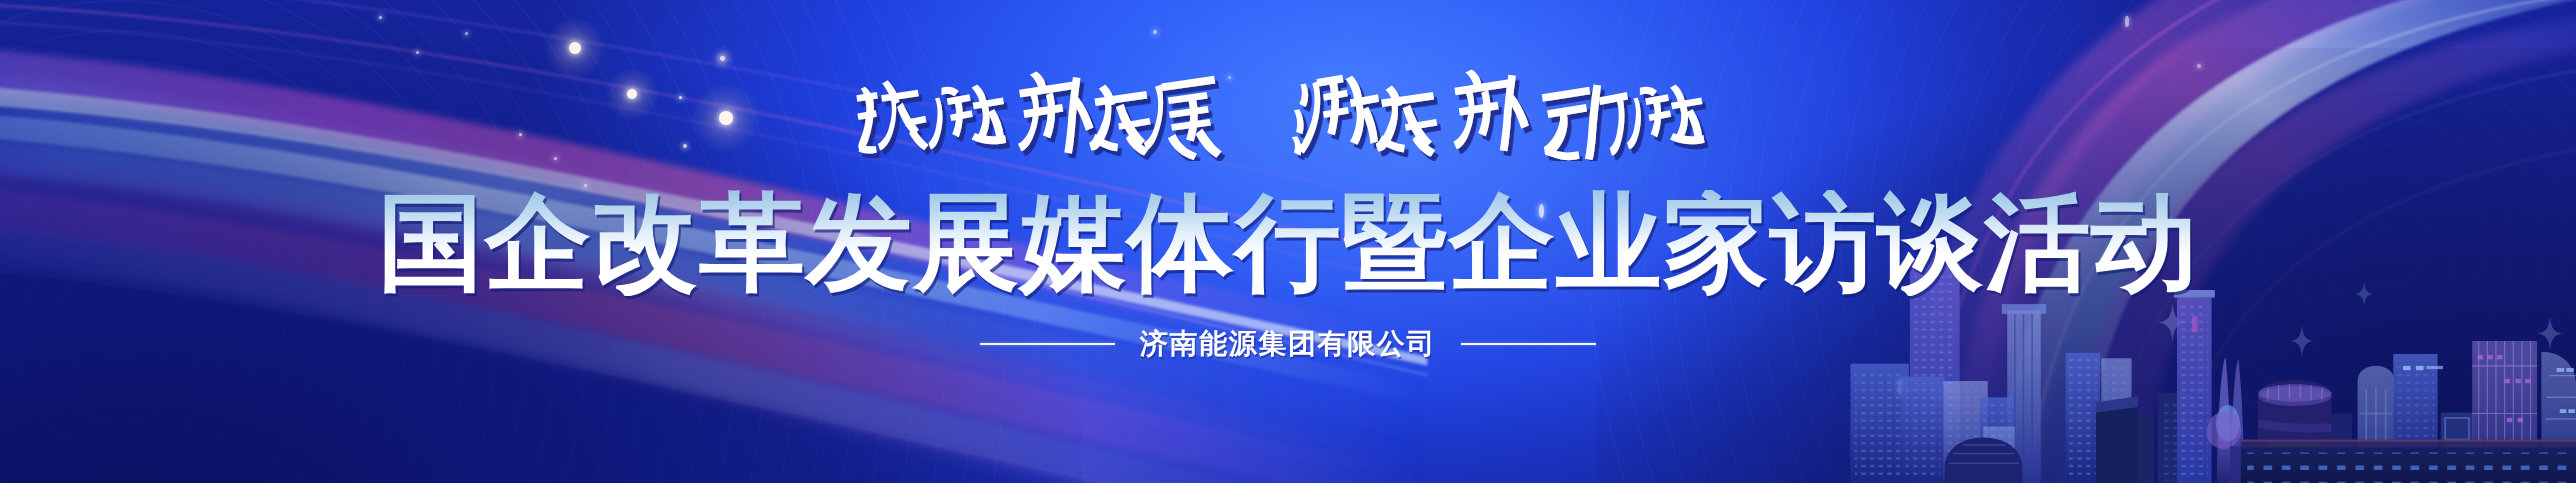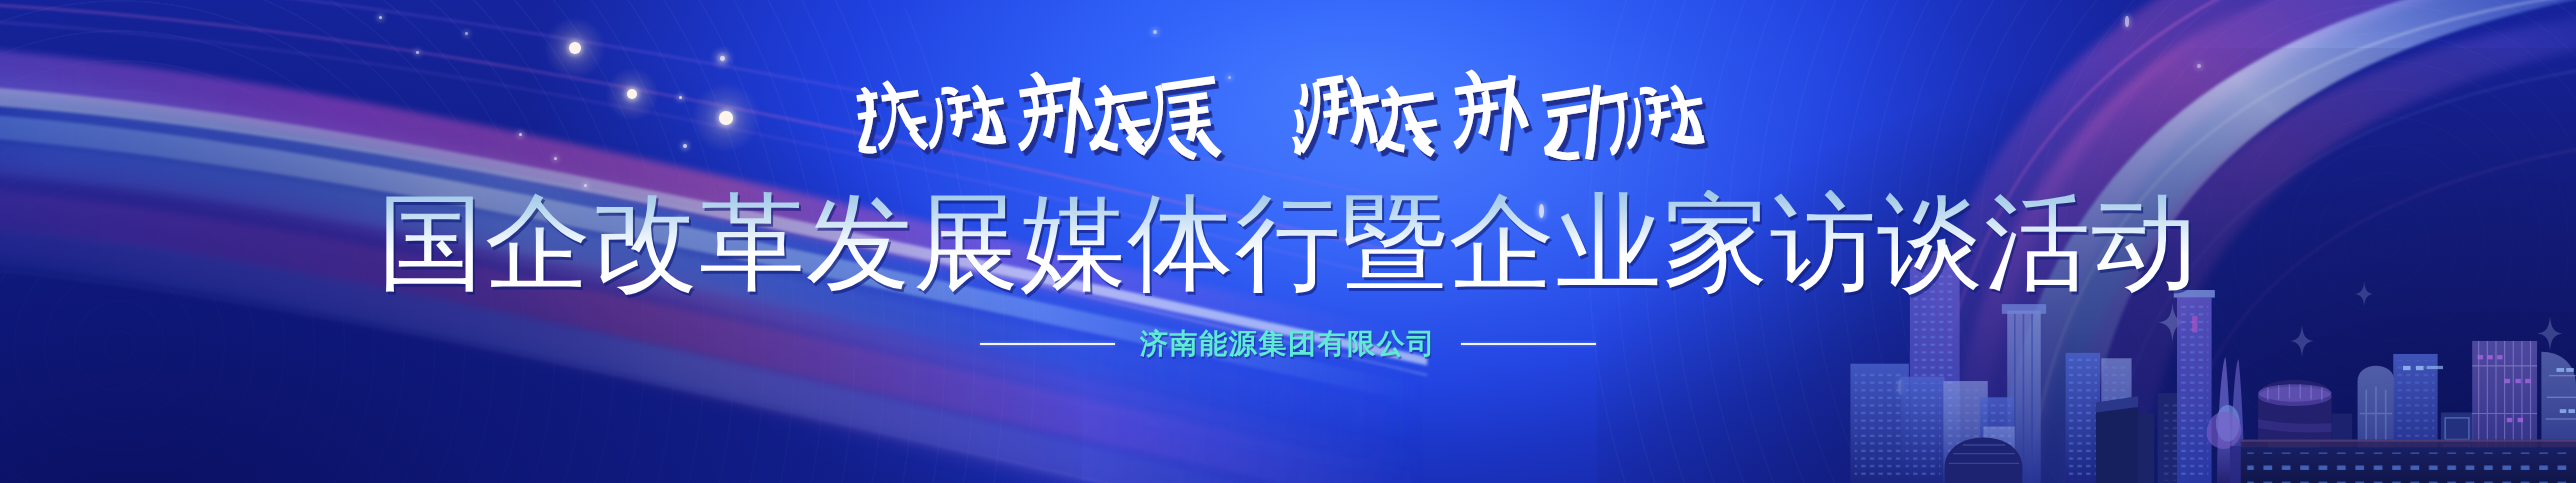--- a/index.html
+++ b/index.html
@@ -117,21 +117,21 @@
   .calligraphy svg{display:inline-block; vertical-align:middle;}
 
   .main-title{
     position:absolute;
     left:0; right:0;
     top:190px;
     text-align:center;
     white-space:nowrap;
     font-size:106px;
     line-height:1;
-    font-weight:400;
+    font-weight:700;
     letter-spacing:1.1px;
     font-family:"DejaVu Sans","Liberation Sans",sans-serif;
   }
   .main-title .mt-inner{
     display:inline-block;
     background:linear-gradient(180deg,
         #9cc6e6 0%,
         #bcd9f0 20%,
         #e8f2fb 44%,
         #ffffff 62%,
@@ -155,21 +155,21 @@
   .sub-rule{
     width:135px;
     height:2.7px;
     background:#ffffff;
     opacity:.95;
     box-shadow:0 0 3.2px rgba(200,220,255,.5);
   }
   .subtitle-text{
     font-size:28px;
     font-weight:700;
-    color:#5eead4;
+    color:#ffffff;
     letter-spacing:1.6px;
     white-space:nowrap;
     font-family:"DejaVu Sans","Liberation Sans",sans-serif;
     text-shadow:1.1px 1.6px 0 rgba(20,34,130,.45);
   }
 </style>
 </head>
 <body>
 
 <div class="banner">

